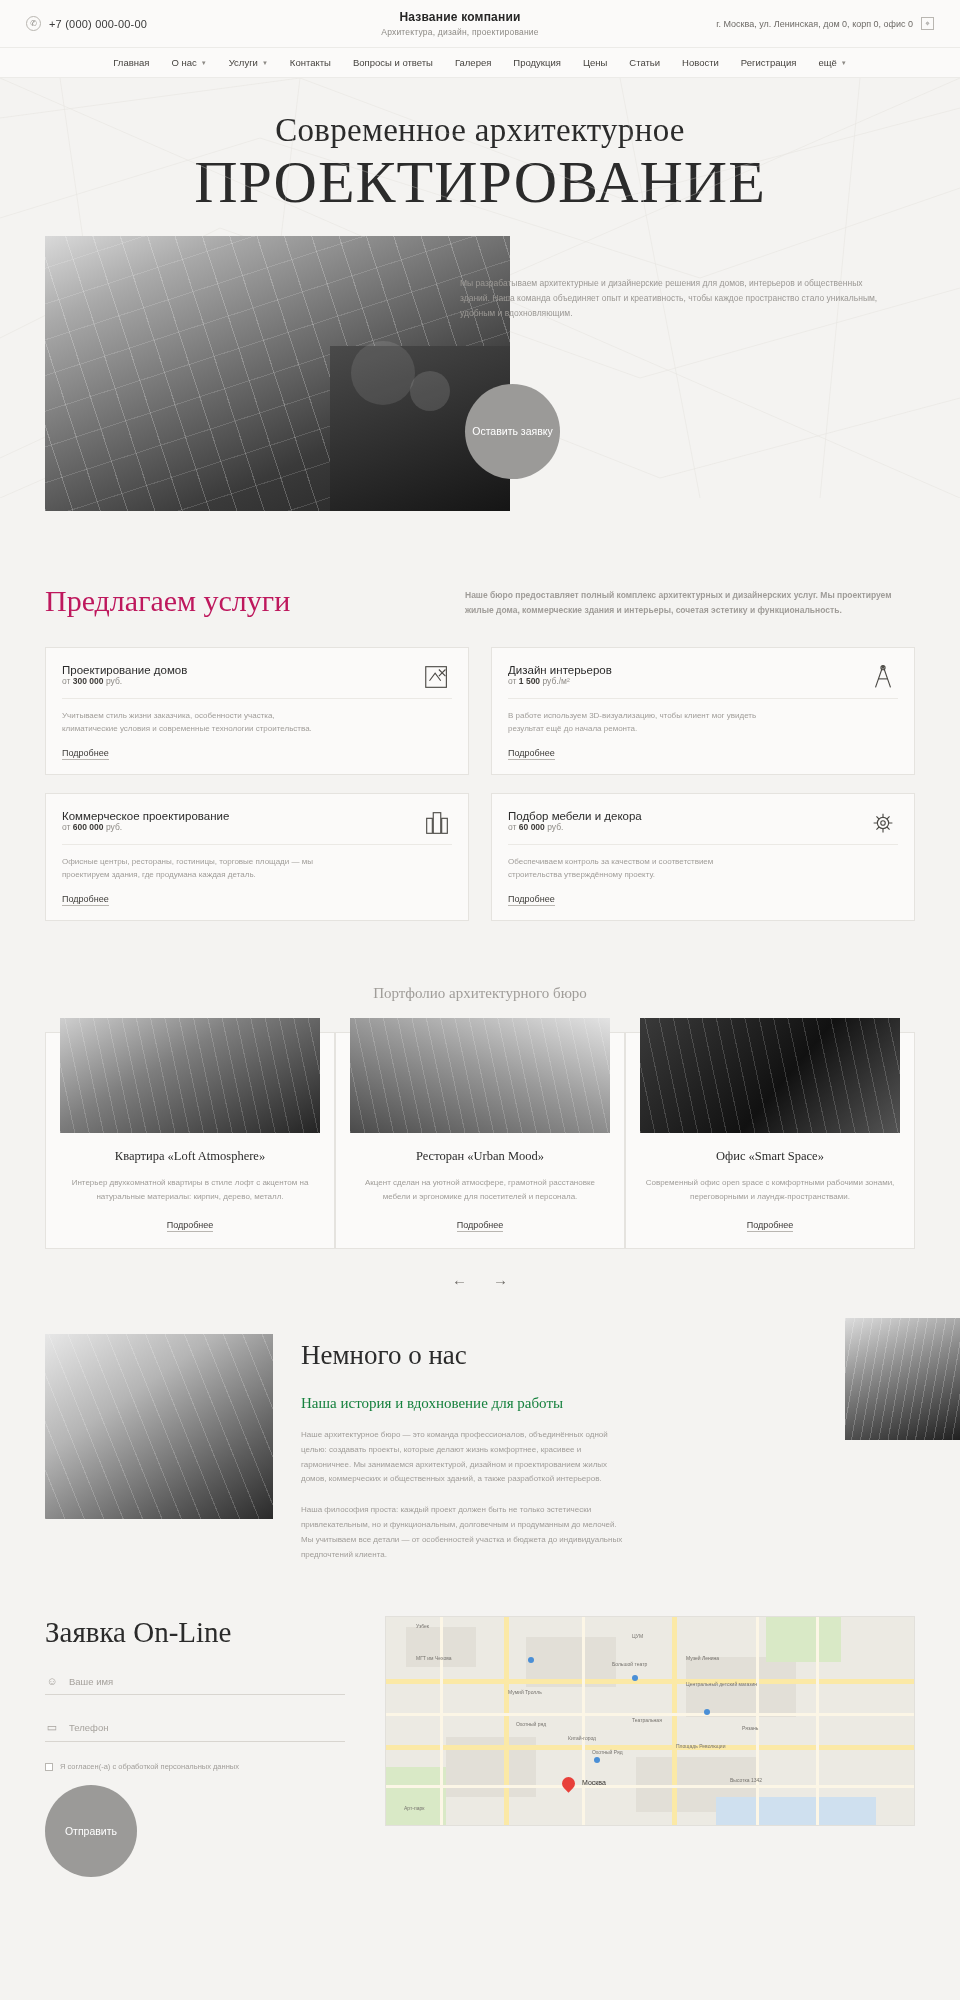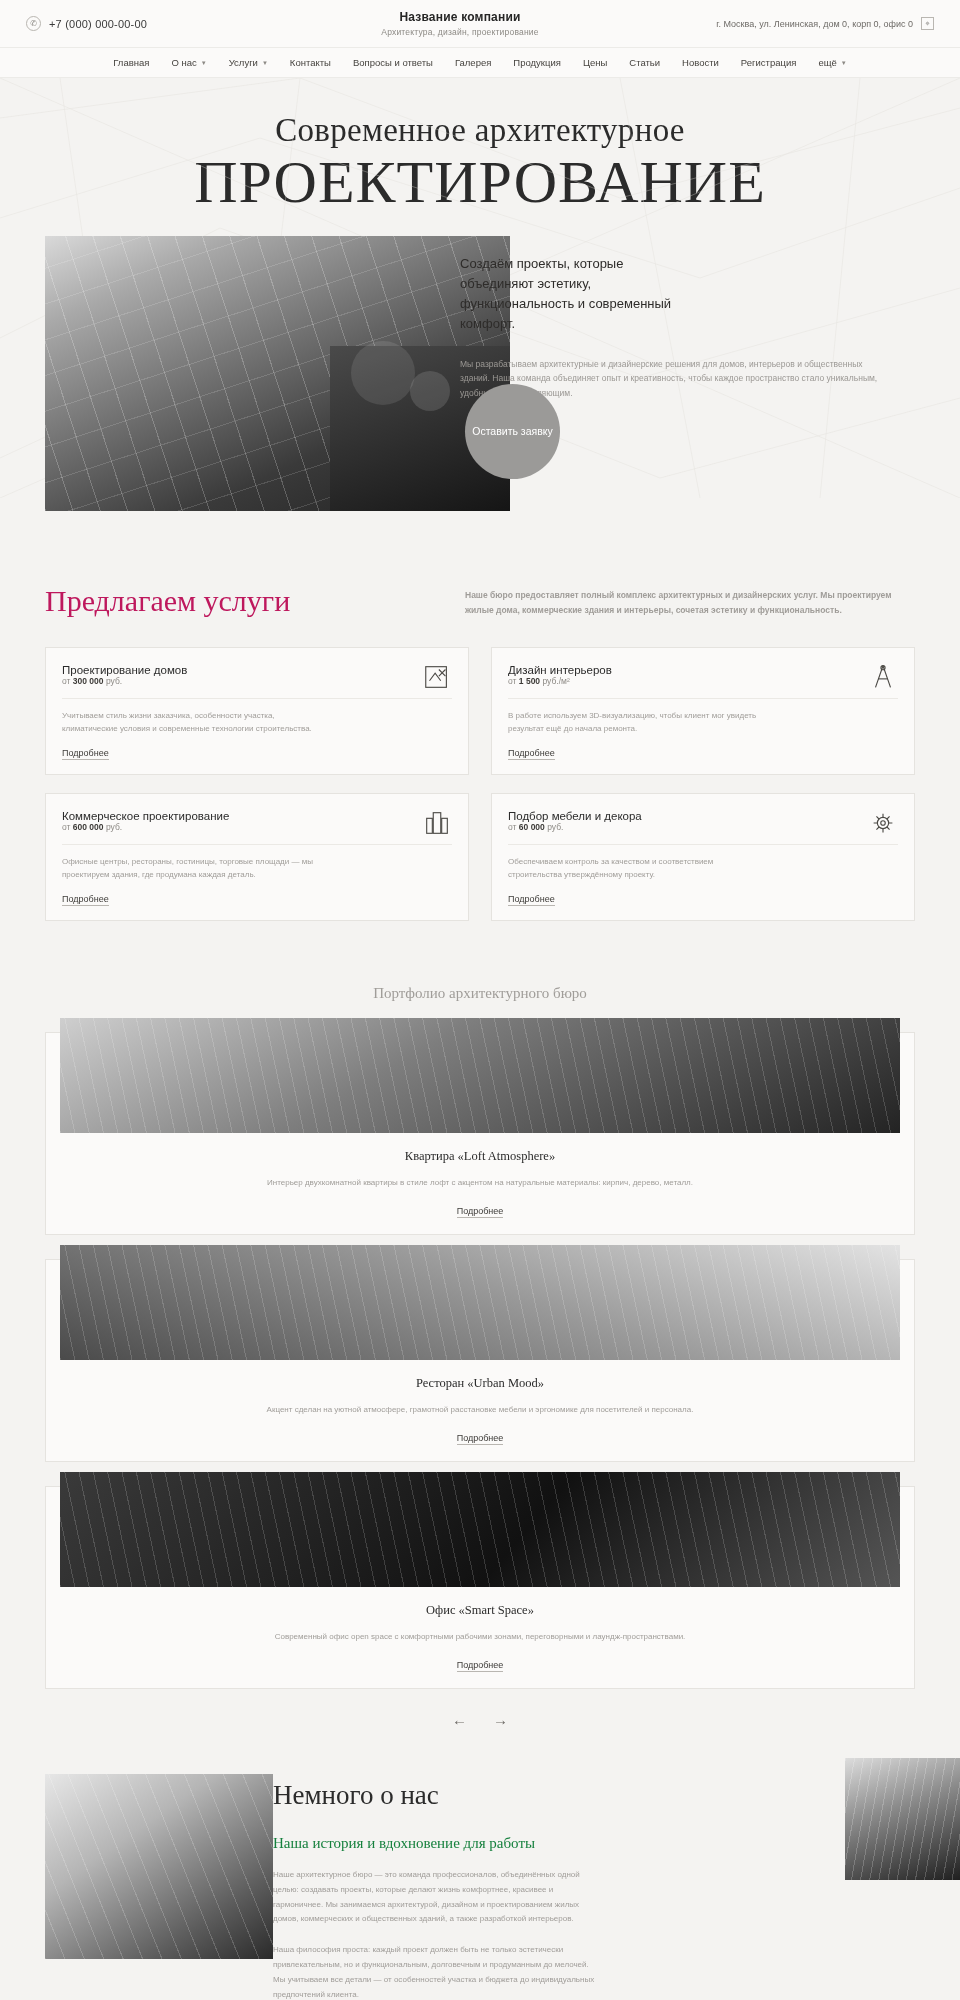--- a/index.html
+++ b/index.html
@@ -144,40 +144,40 @@
   
   .portfolio { margin-top: 64px; text-align: center; padding: 0 45px; }
   .portfolio h3 {
     font-family: "Liberation Serif", serif; font-weight: normal;
     font-size: 32px; color: #2b2b2b;
   }
   .portfolio .sub {
     font-family: "Liberation Serif", serif;
     font-size: 15px; color: #a09d99; margin-top: 20px;
   }
-  .pf-grid { margin-top: 30px; display: grid; grid-template-columns: repeat(1, 1fr); gap: 24px; }
+  .pf-grid { margin-top: 30px; display: grid; grid-template-columns: repeat(3, 1fr); }
   .pf-card { background: #fbfaf9; border: 1px solid #e5e3df; padding: 0 0 16px; position: relative; }
   .pf-img { height: 115px; margin: -15px 14px 0; position: relative; top: -0px; overflow: hidden; }
   .pf-img.one { background: linear-gradient(150deg,#cfcfcf,#7e7e7e 40%,#232323); }
   .pf-img.two { background: linear-gradient(200deg,#e3e3e3,#9a9a9a 45%,#4a4a4a); }
   .pf-img.three { background: linear-gradient(130deg,#3a3a3a,#111 55%,#555); }
   .pf-img:after {
     content: ""; position: absolute; inset: 0;
     background: repeating-linear-gradient(78deg, rgba(255,255,255,.16) 0 1px, rgba(0,0,0,0) 1px 14px);
   }
   .pf-card .p-title { font-family: "Liberation Serif", serif; font-size: 12.5px; color: #2b2b2b; margin-top: 16px; }
   .pf-card .p-desc { font-size: 8px; line-height: 1.75; color: #a09d99; margin: 12px 18px 0; }
   .pf-card .p-more {
     margin-top: 16px; font-size: 9px; color: #3d3b38;
     border-bottom: 1px solid #b9b6b1; display: inline-block; padding-bottom: 1px; cursor: pointer;
   }
   .pf-nav { margin-top: 22px; display: flex; justify-content: center; gap: 26px; color: #6e6b67; font-size: 15px; }
   .pf-nav span { cursor: pointer; }
   
-  .about { margin-top: 46px; position: relative; padding: 0 45px; display: flex; }
+  .about { margin-top: 46px; position: relative; padding: 0 45px; display: flex; gap: 28px; }
   .about-photo {
     width: 228px; height: 185px; flex: 0 0 228px;
     background: linear-gradient(145deg,#e7e7e7,#b5b5b5 35%,#5d5d5d 75%,#2a2a2a);
     position: relative; overflow: hidden;
   }
   .about-photo:after {
     content: ""; position: absolute; inset: 0;
     background: repeating-linear-gradient(68deg, rgba(255,255,255,.18) 0 1px, rgba(0,0,0,0) 1px 18px);
   }
   .about-body { flex: 1; padding-top: 6px; max-width: 330px; }
@@ -309,21 +309,20 @@
   <h2>ПРОЕКТИРОВАНИЕ</h2>
 
   <div class="hero-body">
     <div class="hero-photo">
       <div class="glass"></div>
       <div class="dark-block"></div>
       <div class="flare"></div>
       <div class="flare2"></div>
     </div>
     <div class="hero-text">
-      <div class="lead">Создаём проекты, которые объединяют эстетику, функциональность и современный комфорт.</div>
       <div class="desc">Мы разрабатываем архитектурные и дизайнерские решения для домов, интерьеров и общественных зданий. Наша команда объединяет опыт и креативность, чтобы каждое пространство стало уникальным, удобным и вдохновляющим.</div>
     </div>
     <div class="cta-circle">Оставить заявку</div>
   </div>
 </div>
 
 <div class="services">
   <div class="services-head">
     <h3>Предлагаем услуги</h3>
     <div class="intro">Наше бюро предоставляет полный комплекс архитектурных и дизайнерских услуг. Мы проектируем жилые дома, коммерческие здания и интерьеры, сочетая эстетику и функциональность.</div>

